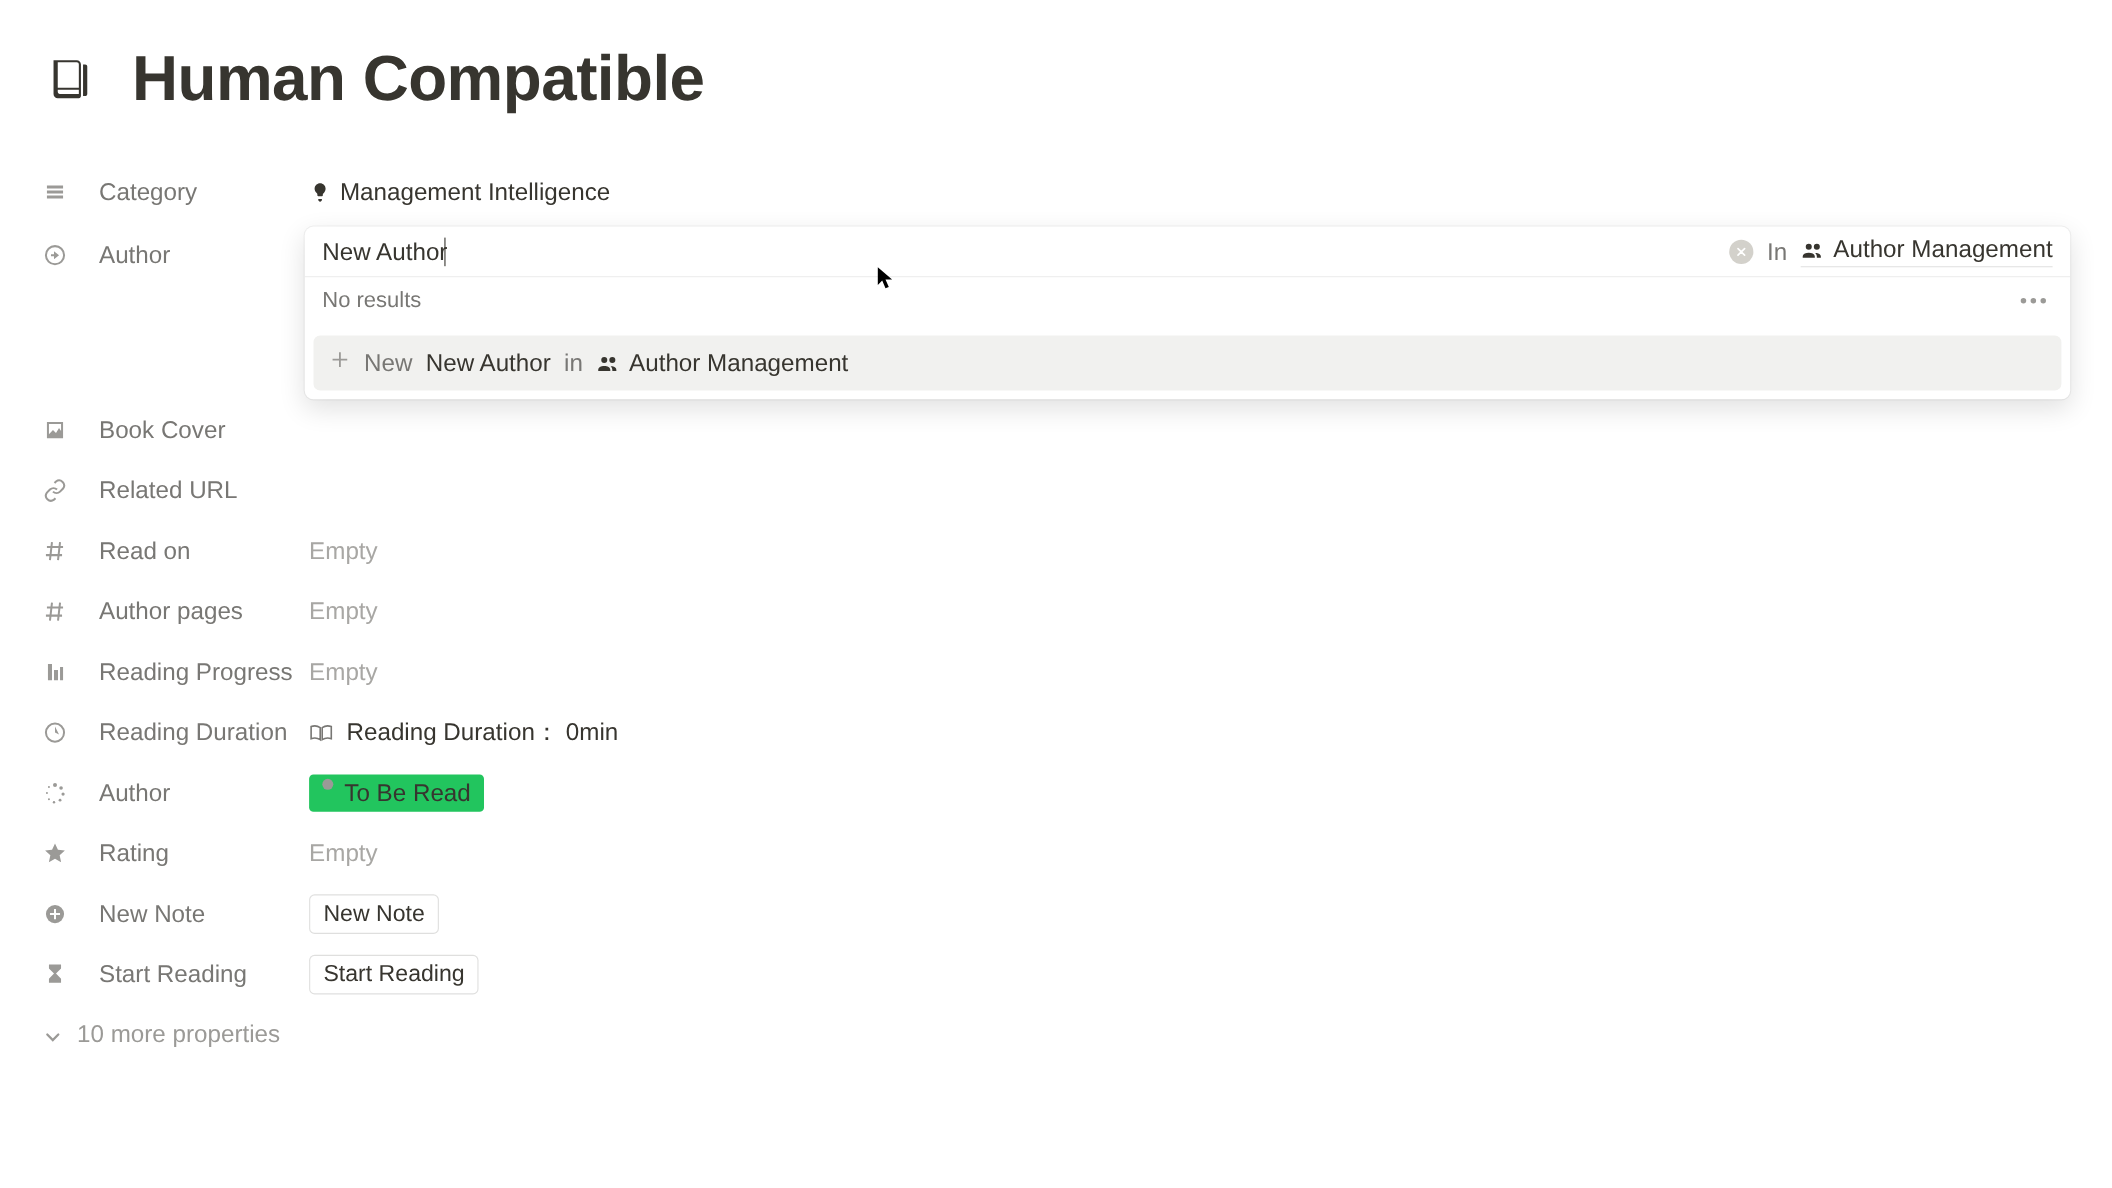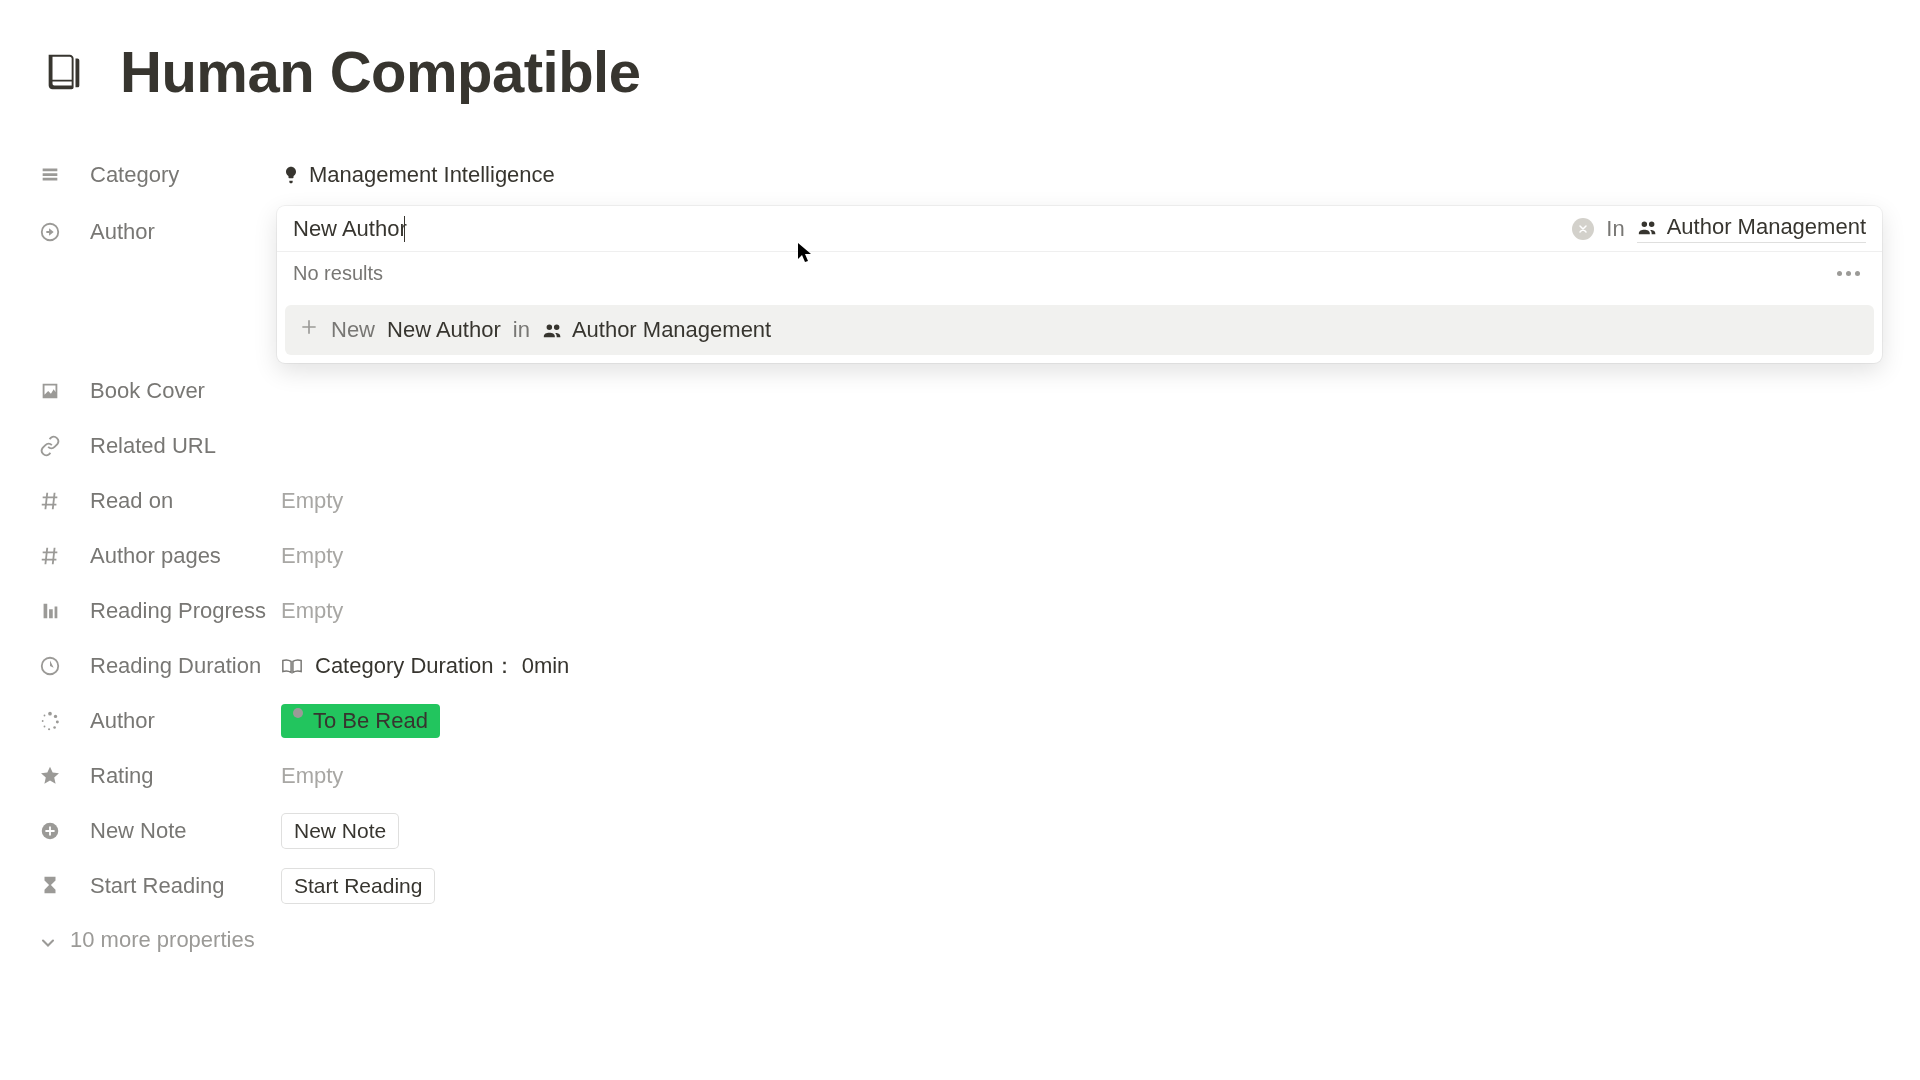--- a/index.html
+++ b/index.html
@@ -331,21 +331,21 @@
             <path d="M12 2a10 10 0 100 20 10 10 0 000-20zm0 2a8 8 0 110 16 8 8 0 010-16zM12 6v6l4 2" fill="#9b9a97"></path>
           </svg>
       </span>
       <span>Reading Duration</span>
     </div>
     <div class="prop-value">
       <span class="reading-duration-val">
         <svg viewBox="0 0 24 18">
             <path d="M2 3c3-1 6-1 9 1v12c-3-2-6-2-9-1V3zm20 0v12c-3-1-6-1-9 1V4c3-2 6-2 9-1z" fill="none" stroke="#787774" stroke-width="1.6"></path>
           </svg>
-        <span><span>Category Duration：</span> <span>0min</span></span>
+        <span><span>Reading Duration：</span> <span>0min</span></span>
       </span>
     </div>
   </div>
 
   <div class="prop-row">
     <div class="prop-label">
       <span class="icon">
         <svg viewBox="0 0 24 24">
             <g fill="#9b9a97">
               <circle cx="12" cy="4" r="2"></circle>

